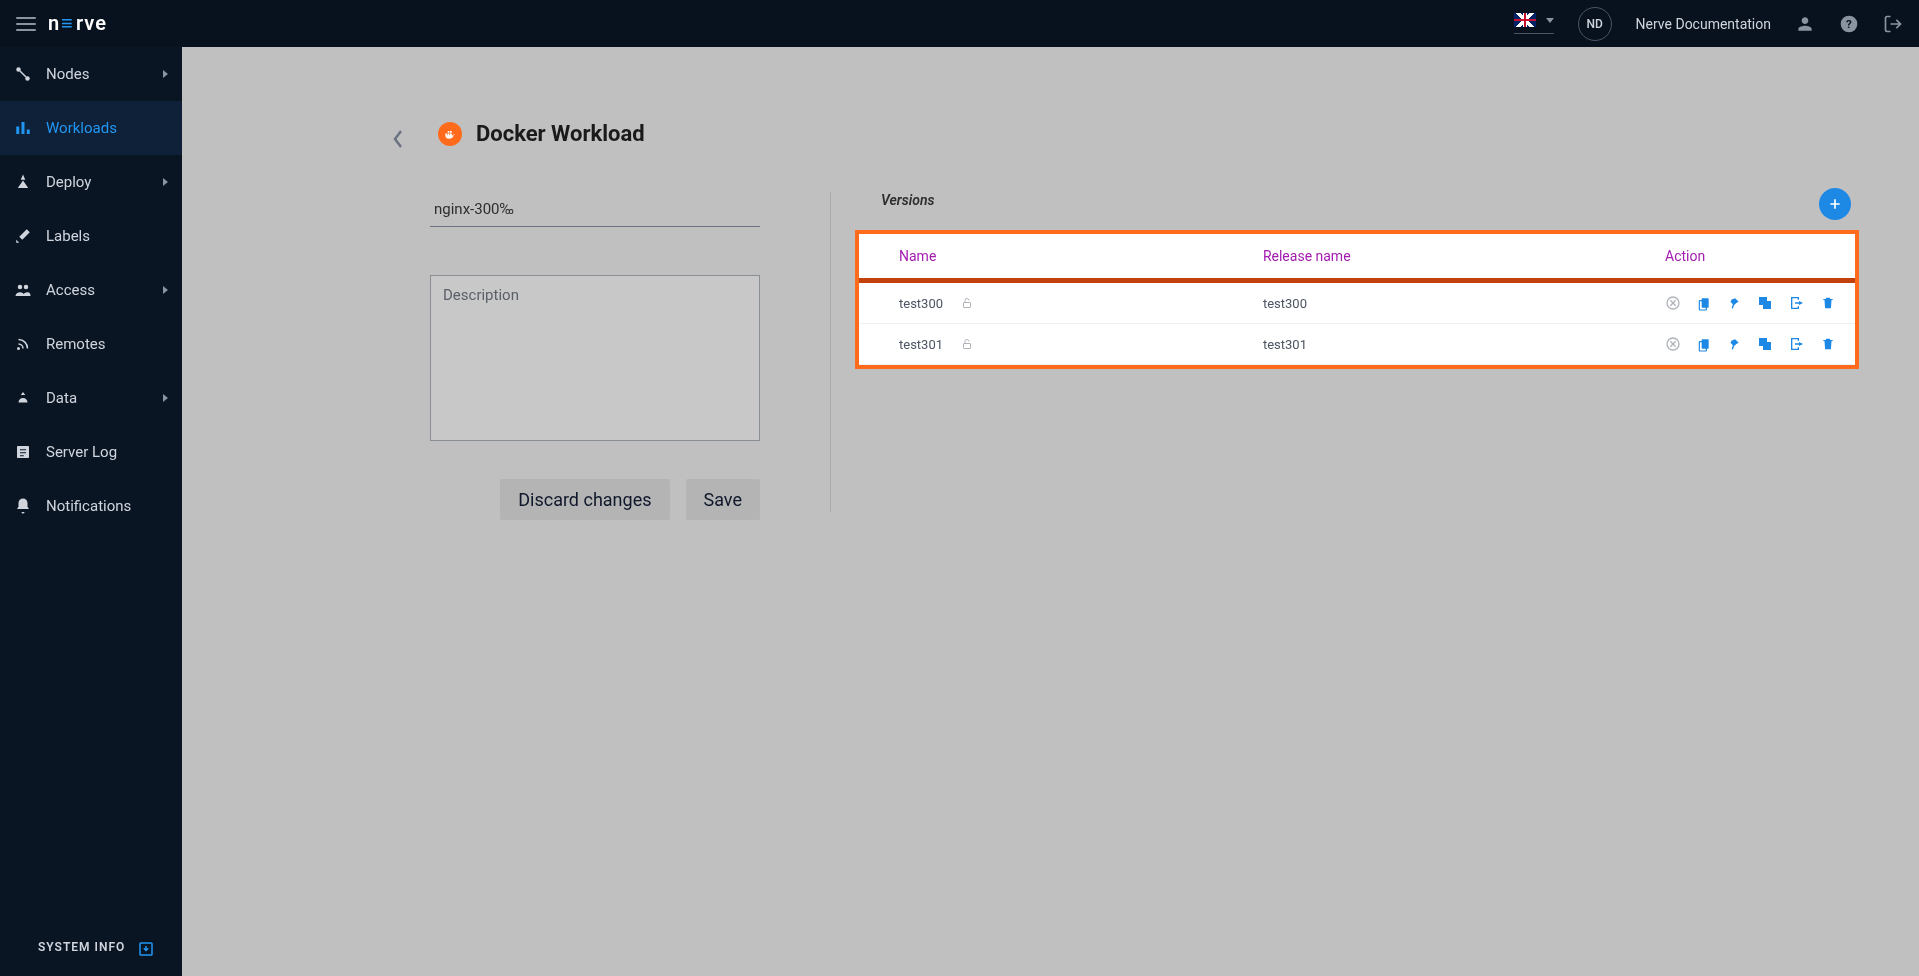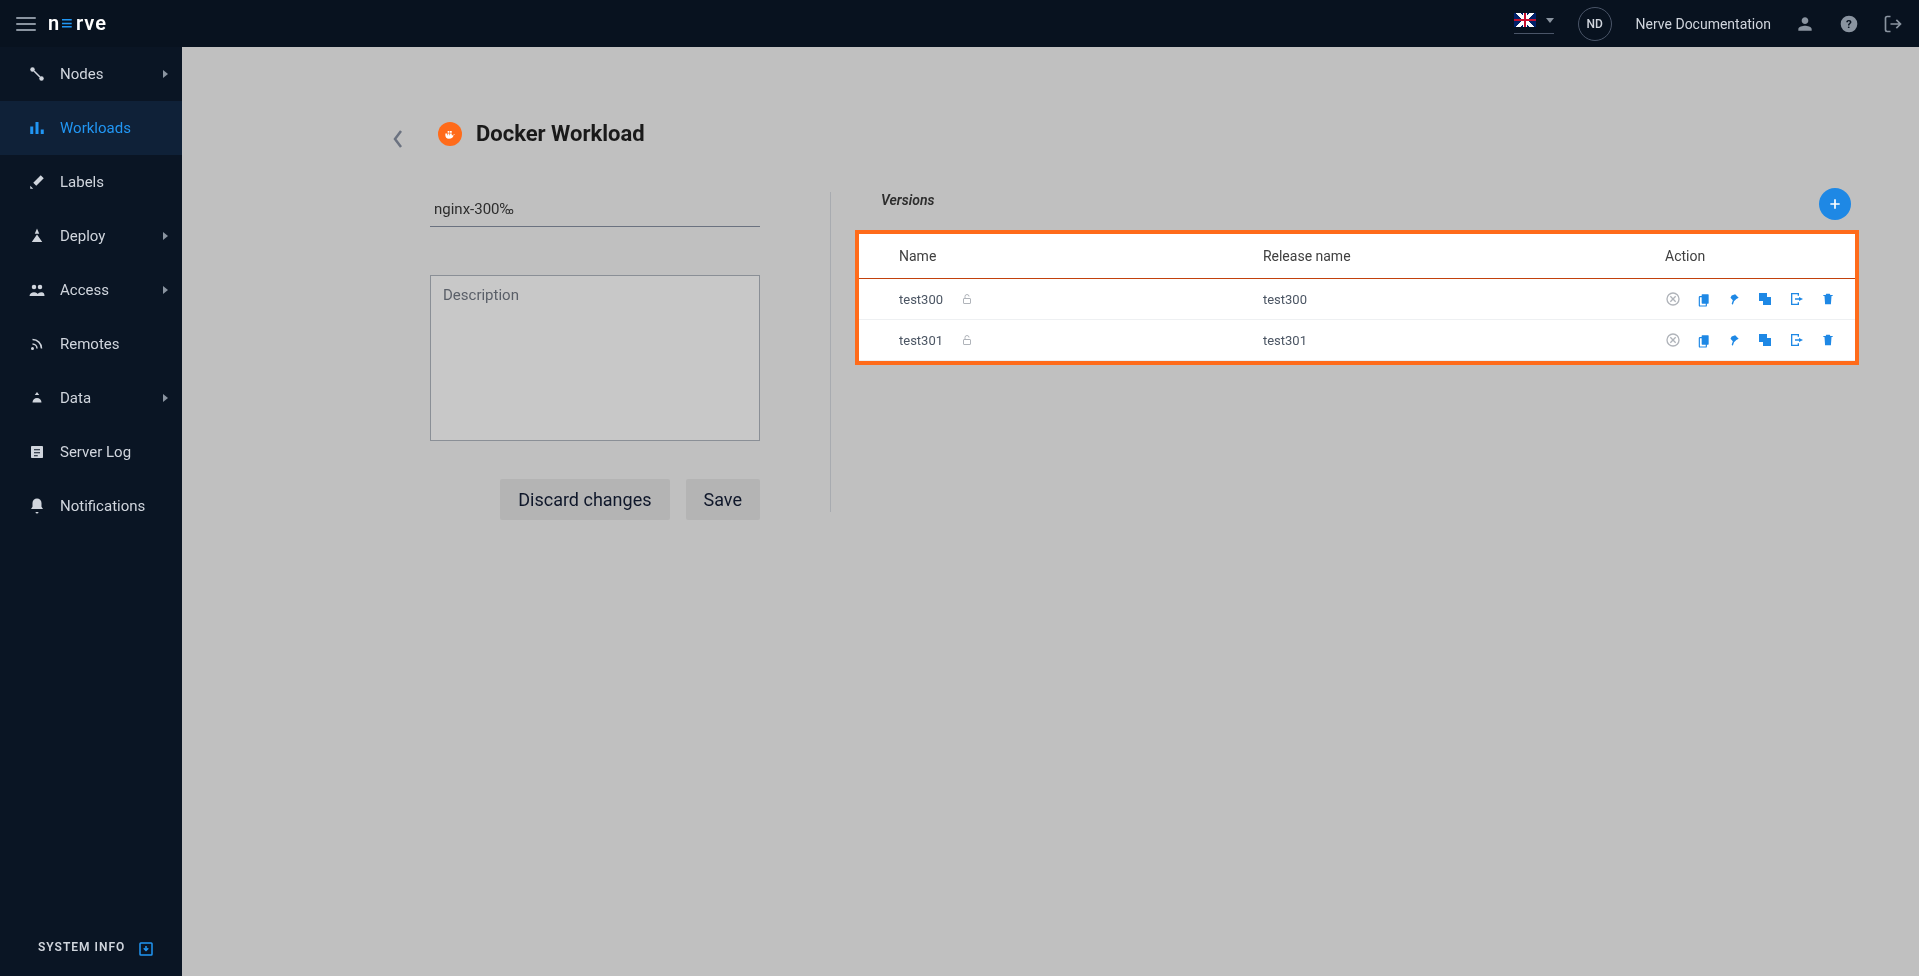--- a/index.html
+++ b/index.html
@@ -19,21 +19,21 @@
   background-color:#012169; }
 .flag::after { content:""; position:absolute; inset:0; background:
   linear-gradient(0deg,transparent 44%,#c8102e 44%,#c8102e 56%,transparent 56%),
   linear-gradient(90deg,transparent 44%,#c8102e 44%,#c8102e 56%,transparent 56%); }
 .caret-down { width:0; height:0; border-left:4px solid transparent; border-right:4px solid transparent; border-top:5px solid #8a94a0; }
 .avatar-circle { width:34px; height:34px; border:1px solid #4a5568; border-radius:50%; display:flex; align-items:center; justify-content:center; color:#d0d5dd; font-size:12px; font-weight:500; }
 .username { color:#d0d5dd; font-size:14px; }
 .topicon { color:#8a94a0; cursor:pointer; }
 .layout { display:flex; height:calc(100% - 47px); }
 .sidebar { width:182px; background:#0a1524; display:flex; flex-direction:column; }
-.nav-item { display:flex; align-items:center; padding:0 26px; height:54px; color:#d0d5dd; font-size:15px; cursor:pointer; position:relative; }
+.nav-item { display:flex; align-items:center; padding:0 12px; height:54px; color:#d0d5dd; font-size:15px; cursor:pointer; position:relative; }
 .nav-item.active { background:#0f2138; color:#2196f3; }
 .nav-item .nicon { width:22px; margin-right:12px; display:flex; align-items:center; justify-content:center; }
 .nav-item .chev { position:absolute; right:14px; width:0; height:0; border-top:4px solid transparent; border-bottom:4px solid transparent; border-left:5px solid #8a94a0; }
 .sidebar-footer { margin-top:auto; padding:18px 16px 18px 38px; color:#d0d5dd; font-size:12px; font-weight:600; letter-spacing:1px; display:flex; align-items:flex-start; gap:12px; }
 .main { flex:1; background:#c0c0c0; position:relative; }
 .back-chev { color:#6b7280; cursor:pointer; position:absolute; left:210px; top:82px; font-size:20px; }
 .page-header-inner { display:flex; align-items:center; gap:14px; position:absolute; left:256px; top:74px;text-align:right; }
 .docker-icon { width:24px; height:24px; background:#ff6b1a; border-radius:50%; display:flex; align-items:center; justify-content:center; }
 .page-title { font-size:22px; font-weight:700; color:#1a1a1a; }
 .content-split { display:flex; position:absolute; top:145px; left:248px; right:60px; }
@@ -43,21 +43,21 @@
 .desc-box::placeholder { color:#5a5f68; }
 .btn-row { display:flex; gap:16px; margin-top:34px; justify-content:flex-end; width:330px; }
 .btn { padding:10px 18px; border:none; border-radius:2px; font-size:18px; color:#0f172a; background:#b4b4b4; cursor:not-allowed; }
 .divider { width:1px; background:#a8abb0; margin:0 24px 0 0; height:320px; }
 .right-col { flex:1; position:relative; }
 .versions-header { display:flex; align-items:flex-start; justify-content:space-between; padding:0 0 0 26px;font-style:italic; }
 .versions-label { font-size:14px; font-weight:600; color:#2d2d2d; }
 .add-btn { width:32px; height:32px; background:#1e88e5; border-radius:50%; display:flex; align-items:center; justify-content:center; color:#fff; cursor:pointer; font-size:20px; position:absolute; right:8px; top:-4px; }
 .versions-box { margin-top:22px; border:4px solid #ff6b1a; background:#fff; padding:0; }
 .vtable { width:100%; border-collapse:collapse; }
-.vtable th { text-align:left; font-weight:400; color:#404040; font-size:14px; padding:14px 16px 14px 40px; border-bottom:1px solid #c2410c; }
+.vtable th { text-align:left; font-weight:400; color:#a21caf; font-size:14px; padding:14px 16px 14px 40px; border-bottom:5px solid #c2410c; }
 .vtable th.col-action { width:230px; }
 .vtable td { padding:12px 16px 12px 40px; font-size:13px; color:#4b5563; border-bottom:1px solid #eef0f2;margin-top:13px; }
 .vrow .name-cell { display:flex; align-items:center; gap:18px; }
 .lock-ico { color:#b0b4ba; }
 .action-cell { display:flex; align-items:center; gap:16px; }
 .act-ico { color:#1e88e5; cursor:pointer; display:flex; align-items:center; }
 .act-ico.disabled { color:#b0b4ba; }
 svg { display:block; }
 </style>
 </head>
@@ -121,33 +121,33 @@
             <rect x="3" y="10" width="4" height="10"></rect>
             <rect x="10" y="4" width="4" height="16"></rect>
             <rect x="17" y="14" width="4" height="6"></rect>
           </svg>
         </span>
       <span>Workloads</span>
     </div>
     <div class="nav-item">
       <span class="nicon">
           <svg width="18" height="18" viewBox="0 0 24 24" fill="#d0d5dd">
-            <path d="M17 3l4 4-10 10-4-4L17 3zM3 17l4 4H3v-4z"></path>
-          </svg>
-        </span>
-      <span>Labels</span>
-    </div>
-    <div class="nav-item">
-      <span class="nicon">
-          <svg width="18" height="18" viewBox="0 0 24 24" fill="#d0d5dd">
             <path d="M12 2l3 7h-6l3-7zm-7 18l7-10 7 10H5z"></path>
           </svg>
         </span>
       <span>Deploy</span>
       <span class="chev"></span>
+    </div>
+    <div class="nav-item">
+      <span class="nicon">
+          <svg width="18" height="18" viewBox="0 0 24 24" fill="#d0d5dd">
+            <path d="M17 3l4 4-10 10-4-4L17 3zM3 17l4 4H3v-4z"></path>
+          </svg>
+        </span>
+      <span>Labels</span>
     </div>
     <div class="nav-item">
       <span class="nicon">
           <svg width="18" height="18" viewBox="0 0 24 24" fill="#d0d5dd">
             <circle cx="8" cy="8" r="3"></circle>
             <circle cx="16" cy="8" r="3"></circle>
             <path d="M2 20c0-3 3-5 6-5s6 2 6 5M12 20c0-3 3-5 6-5s4 2 4 5"></path>
           </svg>
         </span>
       <span>Access</span>

